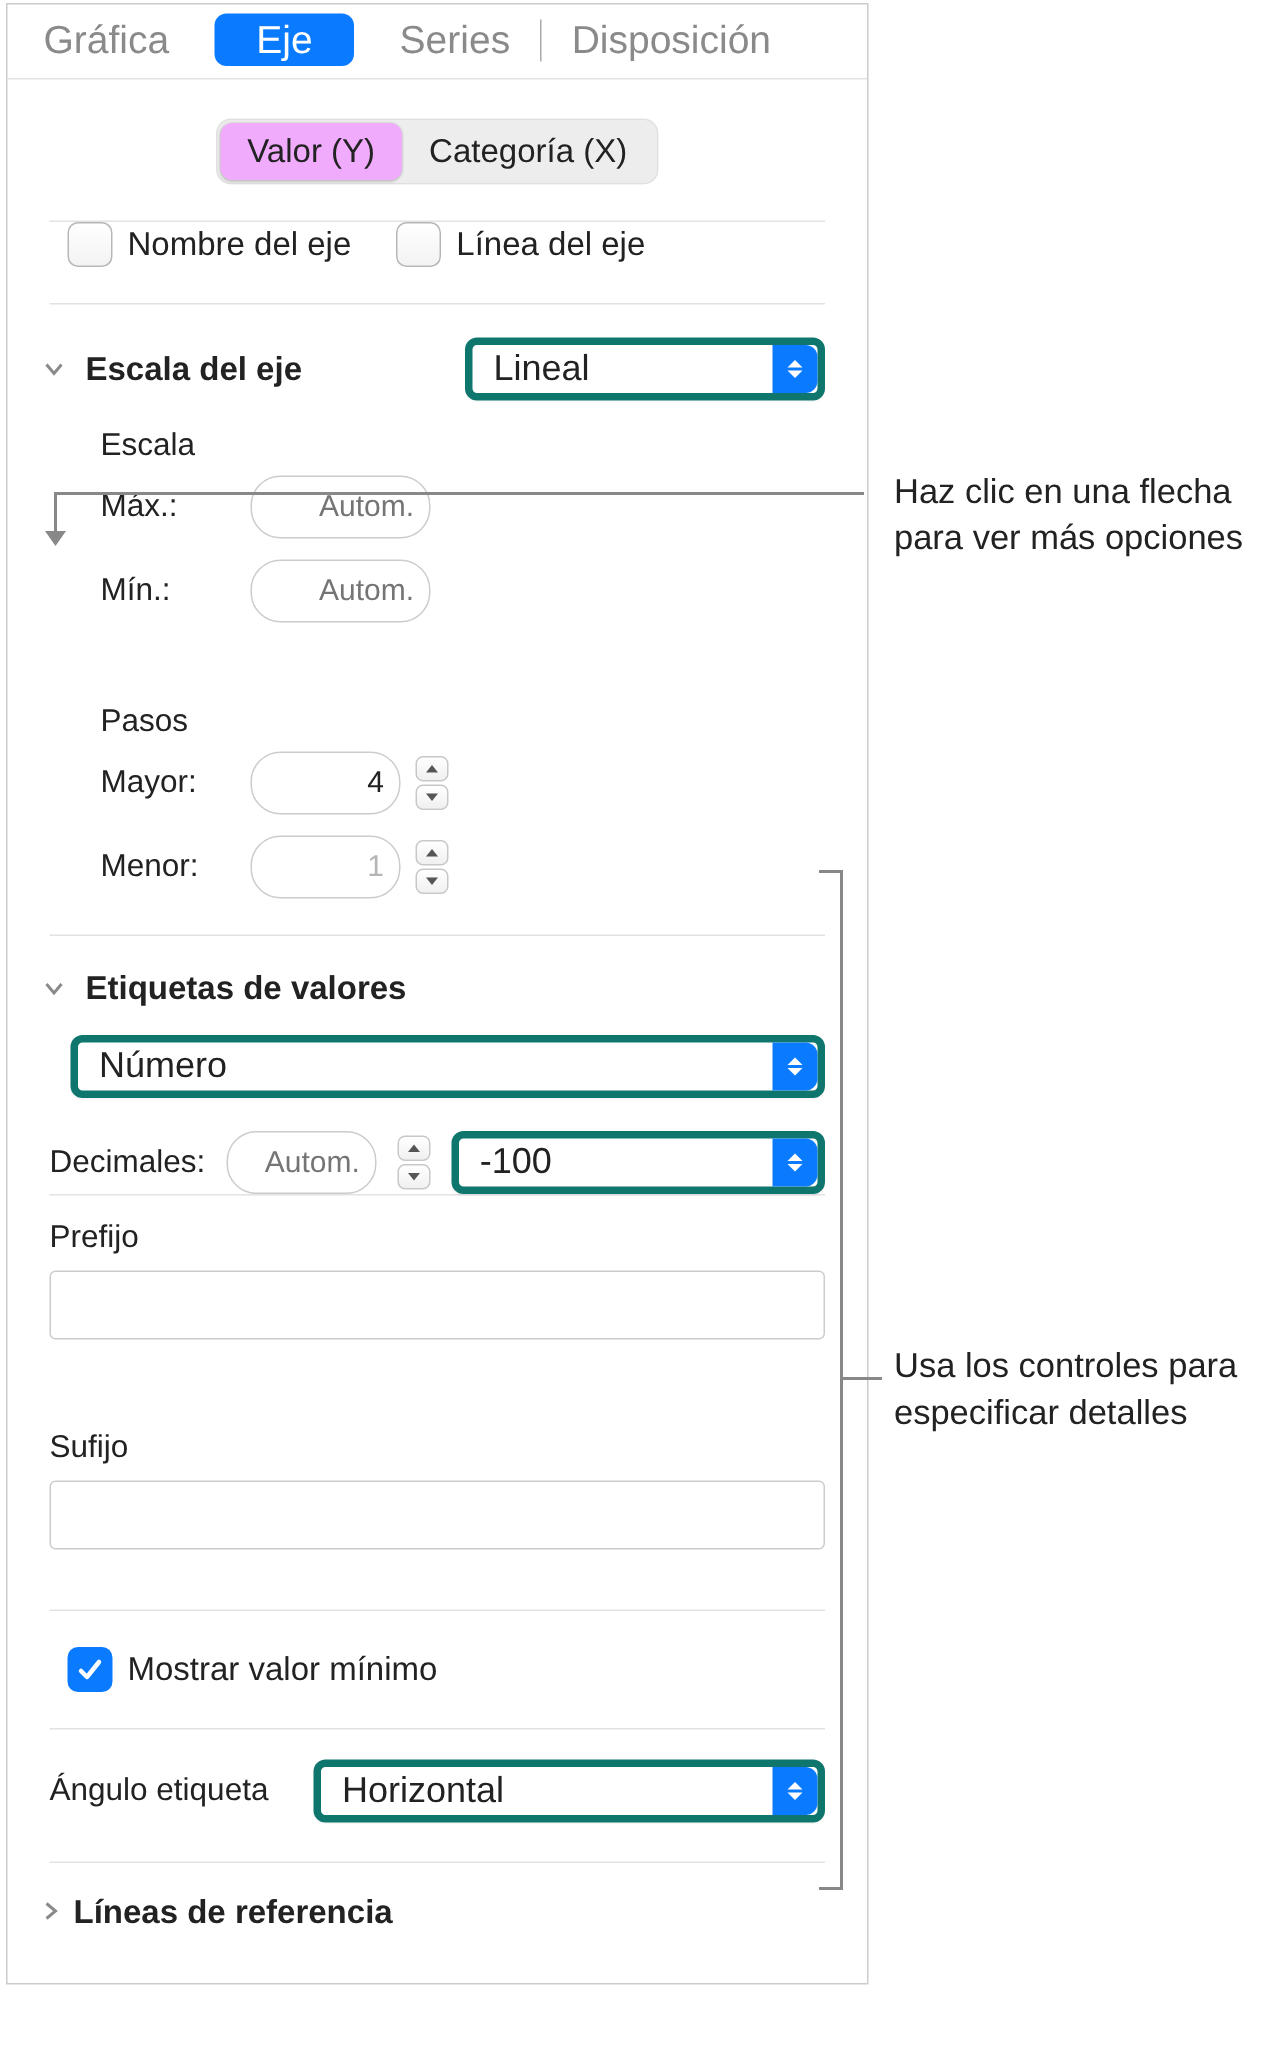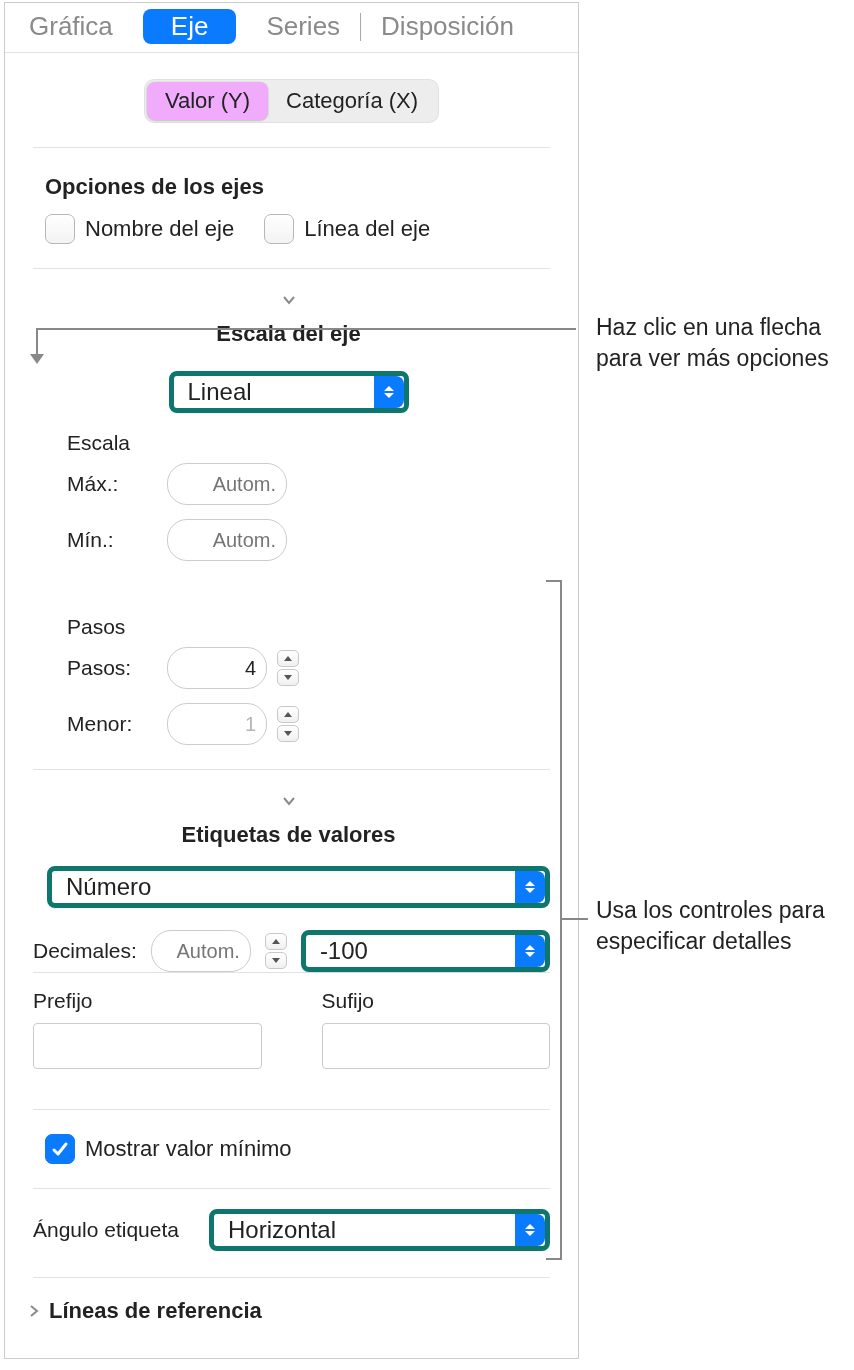--- a/index.html
+++ b/index.html
@@ -97,21 +97,20 @@
   .checkbox.checked svg { stroke:#fff; }
   .check-item { display:flex; align-items:center; font-size:22px; cursor:pointer; }
 
   hr.sep { border:none; border-top:1px solid #e2e2e2; margin:0 28px; }
 
   
   .disclosure {
     display:flex; align-items:center;
     padding: 22px 28px 10px 22px;
     gap: 12px;
-    flex-direction: column;
   }
   .disclosure .arrow {
     width: 18px; height:18px;
     display:flex; align-items:center; justify-content:center;
     color:#8a8a8a;
     cursor:pointer;
   }
   .disclosure .label {
     font-size: 22px; font-weight:600;
   }
@@ -173,21 +172,21 @@
   .row-decimals .textfield { width:110px; }
   .row-decimals .popup { flex:1; }
 
   .thousands {
     display:flex; align-items:center;
     padding: 18px 28px 24px 188px;
     gap:12px;
   }
 
   .row-prefsuf {
-    display:flex; padding: 16px 28px 0 28px; gap:60px;
+    display:flex; padding: 16px 28px 0 28px; gap:60px;flex-direction:column;
   }
   .row-prefsuf .col { flex:1; }
   .row-prefsuf .colhead { margin-bottom:10px; }
   .row-prefsuf .textfield { width:100%; text-align:left; height:46px; border-radius:4px;}
 
   .row-minval { display:flex; align-items:center; gap:12px; padding:24px 28px 24px 40px;}
   .row-angle { display:flex; align-items:center; padding: 20px 28px 26px 28px; gap:30px;}
   .row-angle .popup{ flex:1; }
 
   .row-reflines { padding: 20px 28px 4px 22px; display:flex; align-items:center; gap:8px;}
@@ -231,21 +230,20 @@
     <div class="tab">Disposición</div>
   </div>
 
   <div class="segwrap">
     <div class="segmented">
       <div class="seg active">Valor (Y)</div>
       <div class="seg">Categoría (X)</div>
     </div>
   </div>
 
-  <div class="section-title">Opciones de los ejes</div>
   <div style="display:flex; gap:30px; padding:0 28px 24px 40px;">
     <div class="check-item">
       <span class="checkbox"></span>
       <span>Nombre del eje</span>
     </div>
     <div class="check-item">
       <span class="checkbox"></span>
       <span>Línea del eje</span>
     </div>
   </div>
@@ -276,21 +274,21 @@
         <input class="textfield placeholder" placeholder="Autom." style="">
       </div>
       <div class="field-row">
         <span class="field-label">Mín.:</span>
         <input class="textfield placeholder" placeholder="Autom." style="">
       </div>
     </div>
     <div style="flex:1">
       <div class="colhead">Pasos</div>
       <div class="field-row">
-        <span class="field-label">Pasos:</span>
+        <span class="field-label">Mayor:</span>
         <input class="textfield" style="width: 100px; color: rgb(34, 34, 34);" value="4">
         <div class="stepper">
           <div class="sbtn">
               <span class="tri up"></span>
             </div>
           <div class="sbtn">
               <span class="tri down"></span>
             </div>
         </div>
       </div>

